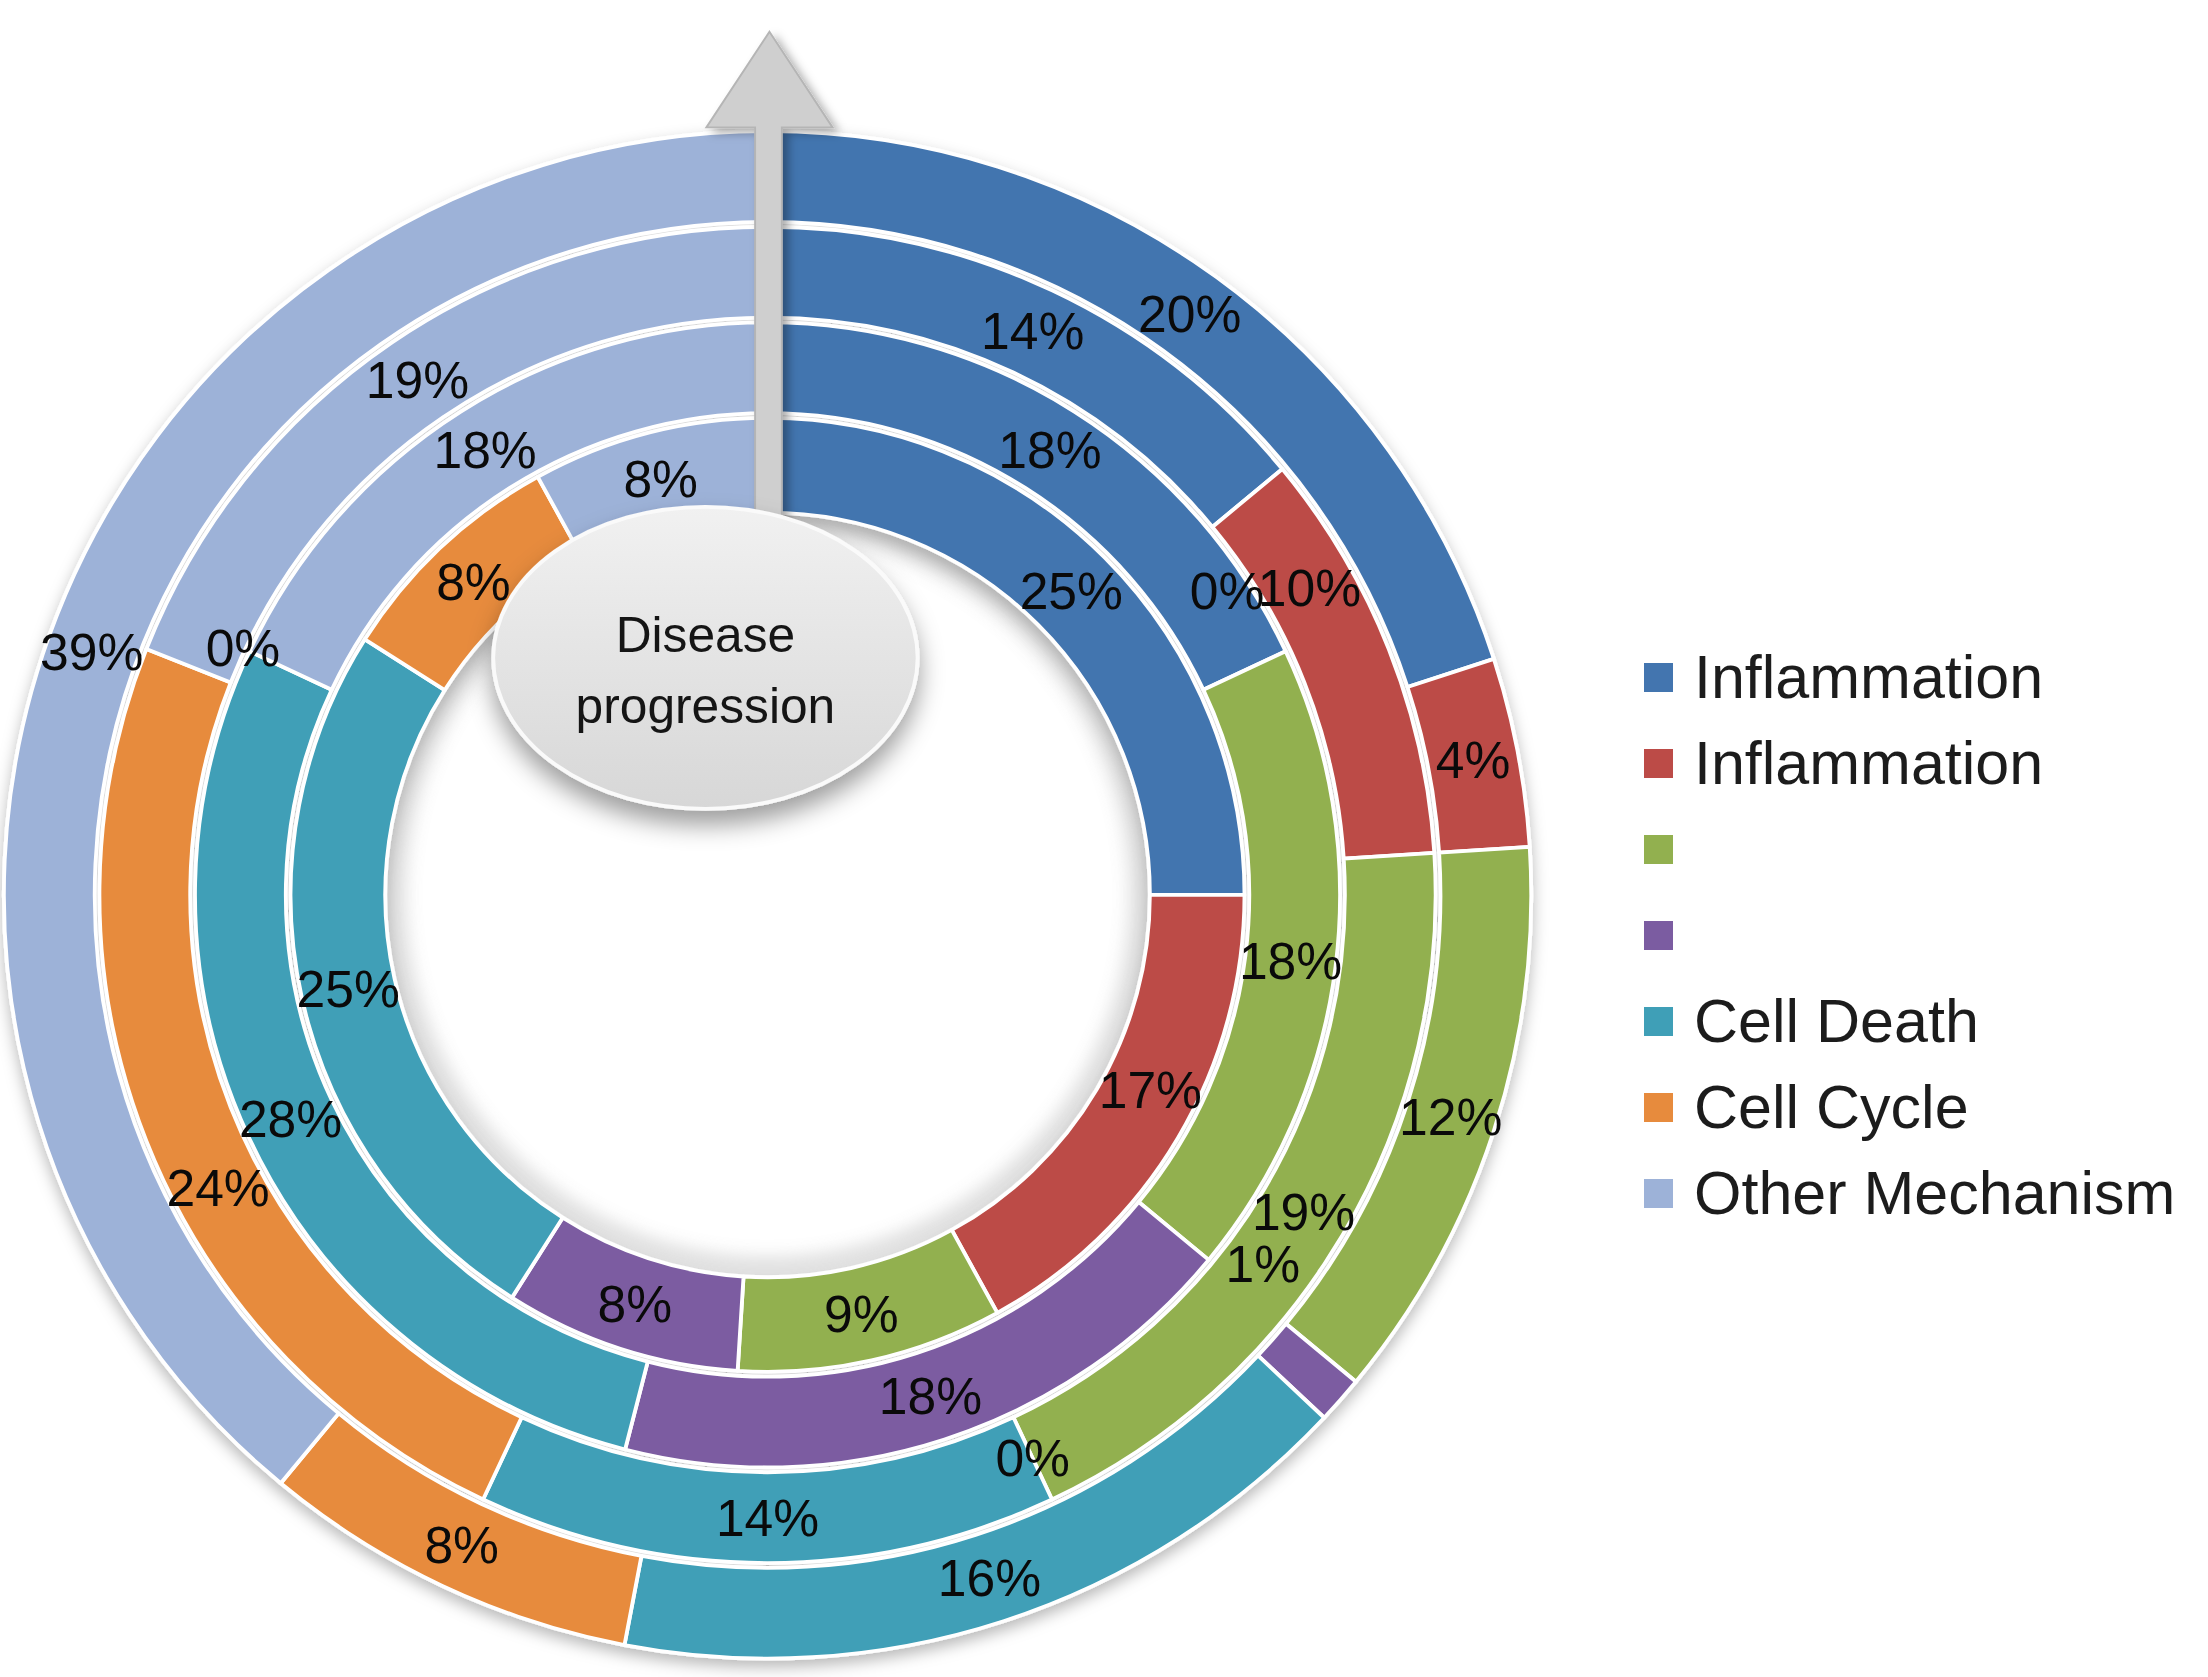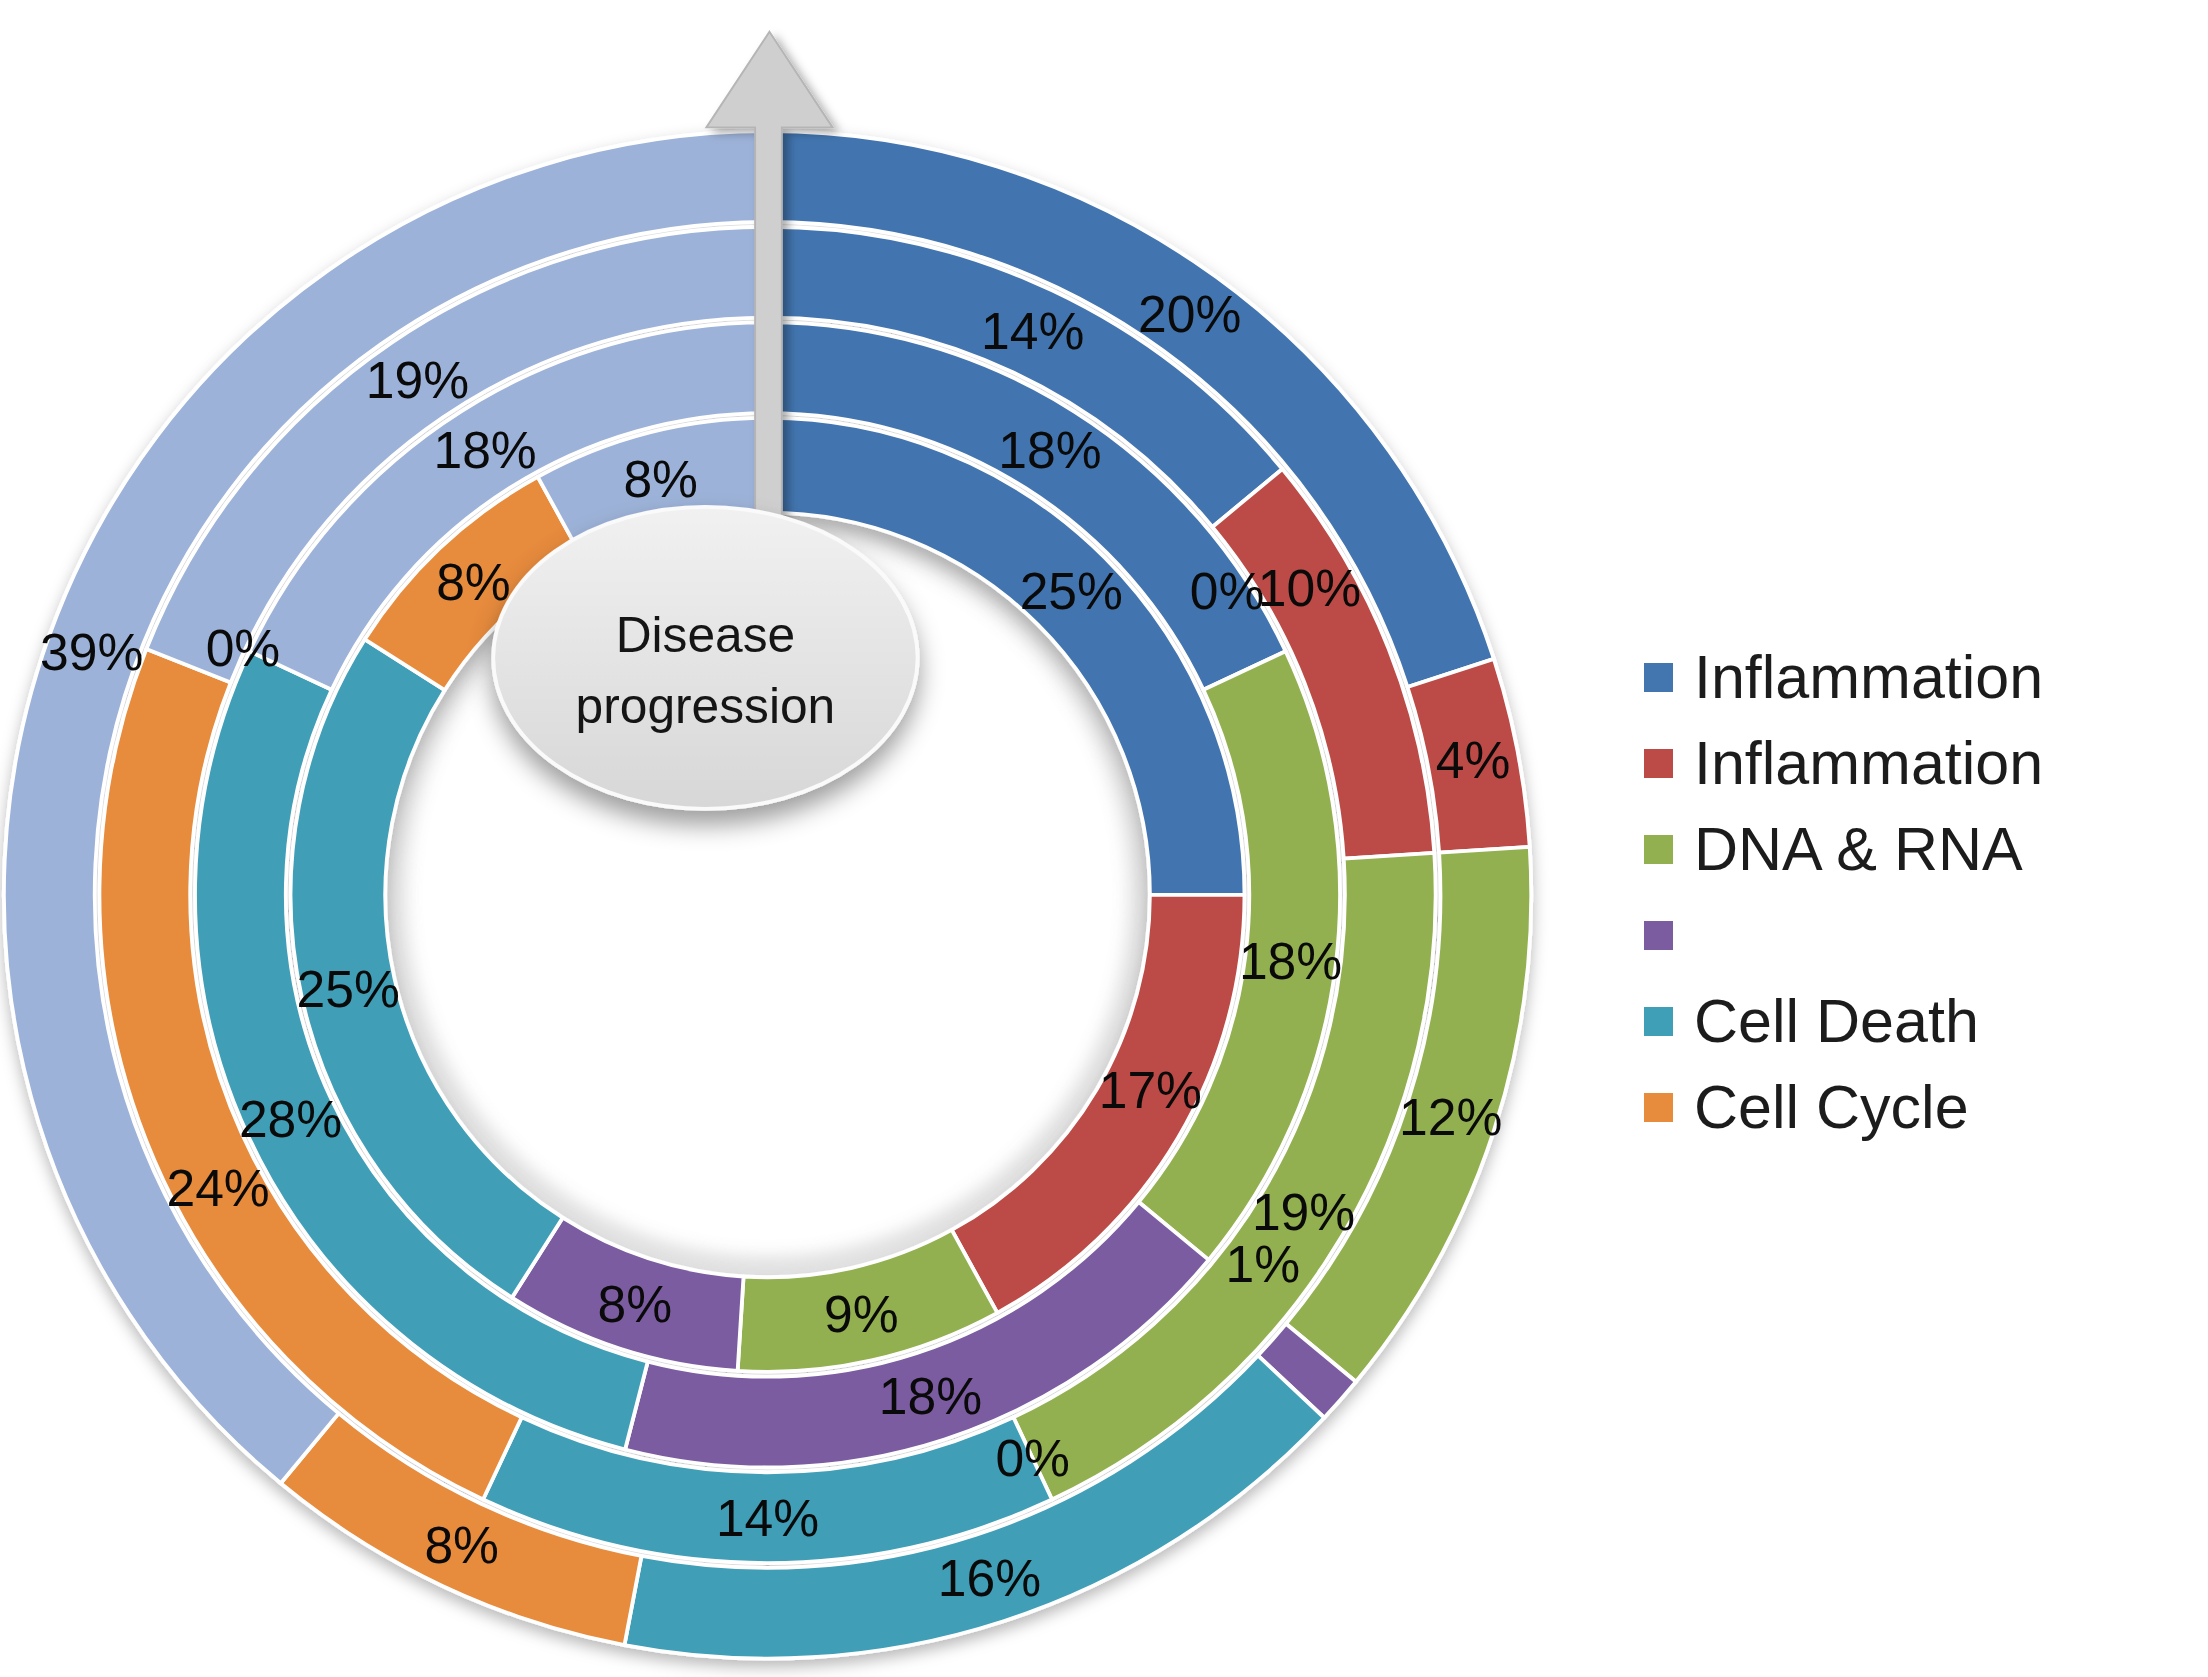--- a/index.html
+++ b/index.html
@@ -113,28 +113,31 @@
       <li>
         <span class="swatch" style="background: rgb(67, 117, 175);"></span>
         <span class="legend-label">Inflammation</span>
       </li>
       <li>
         <span class="swatch" style="background: rgb(188, 75, 71);"></span>
         <span class="legend-label">Inflammation</span>
       </li>
       <li>
         <span class="swatch" style="background: rgb(146, 176, 79);"></span>
-        <span class="legend-label">DNA &amp; RNA</span>
       </li>
       <li>
         <span class="swatch" style="background: rgb(123, 92, 161);"></span>
       </li>
       <li>
         <span class="swatch" style="background: rgb(63, 159, 183);"></span>
         <span class="legend-label">Cell Death</span>
       </li>
       <li>
         <span class="swatch" style="background: rgb(231, 139, 61);"></span>
         <span class="legend-label">Cell Cycle</span>
       </li>
+      <li>
+        <span class="swatch" style="background: rgb(157, 178, 216);"></span>
+        <span class="legend-label">Other Mechanism</span>
+      </li>
     </ul>
 </div>
 
 
 </body></html>

